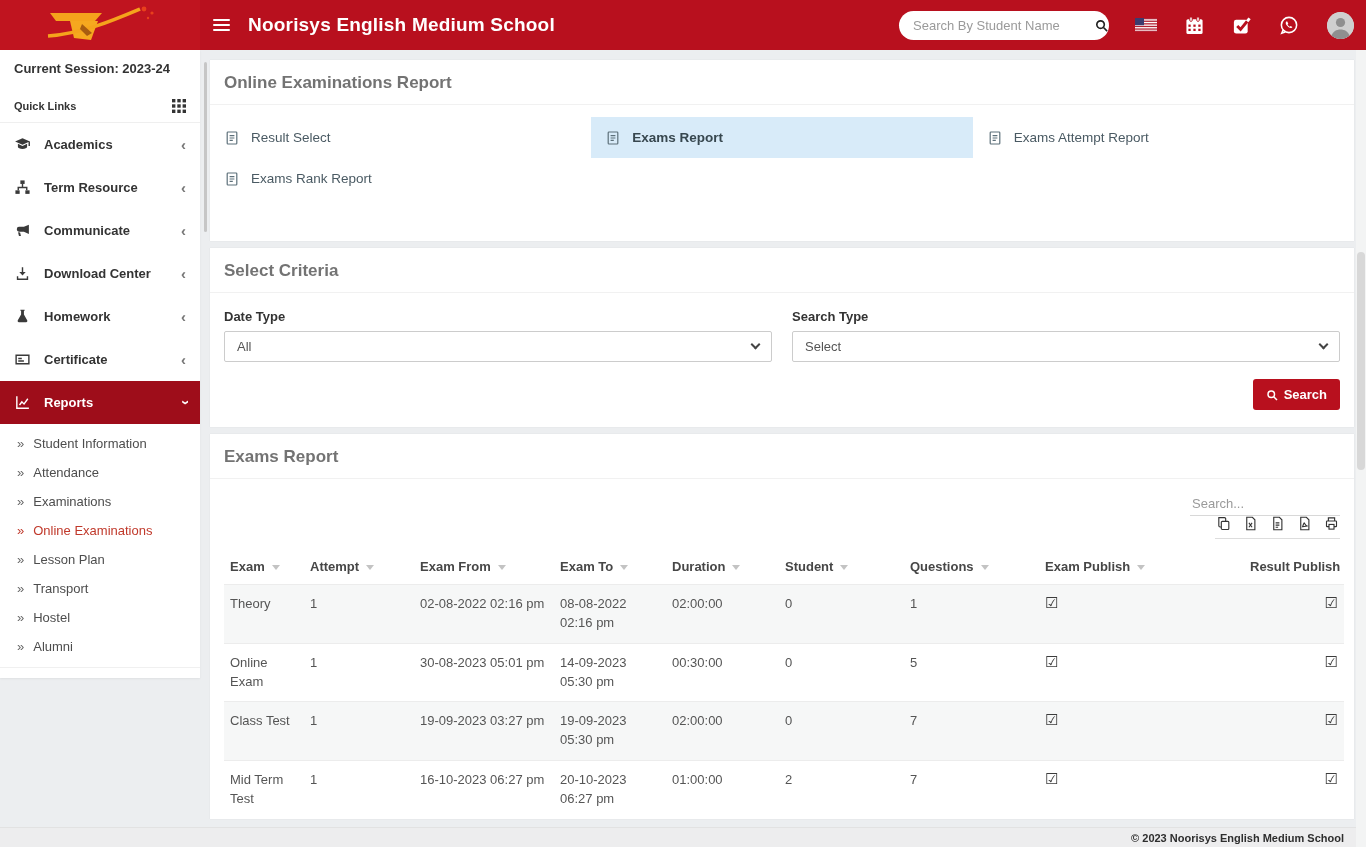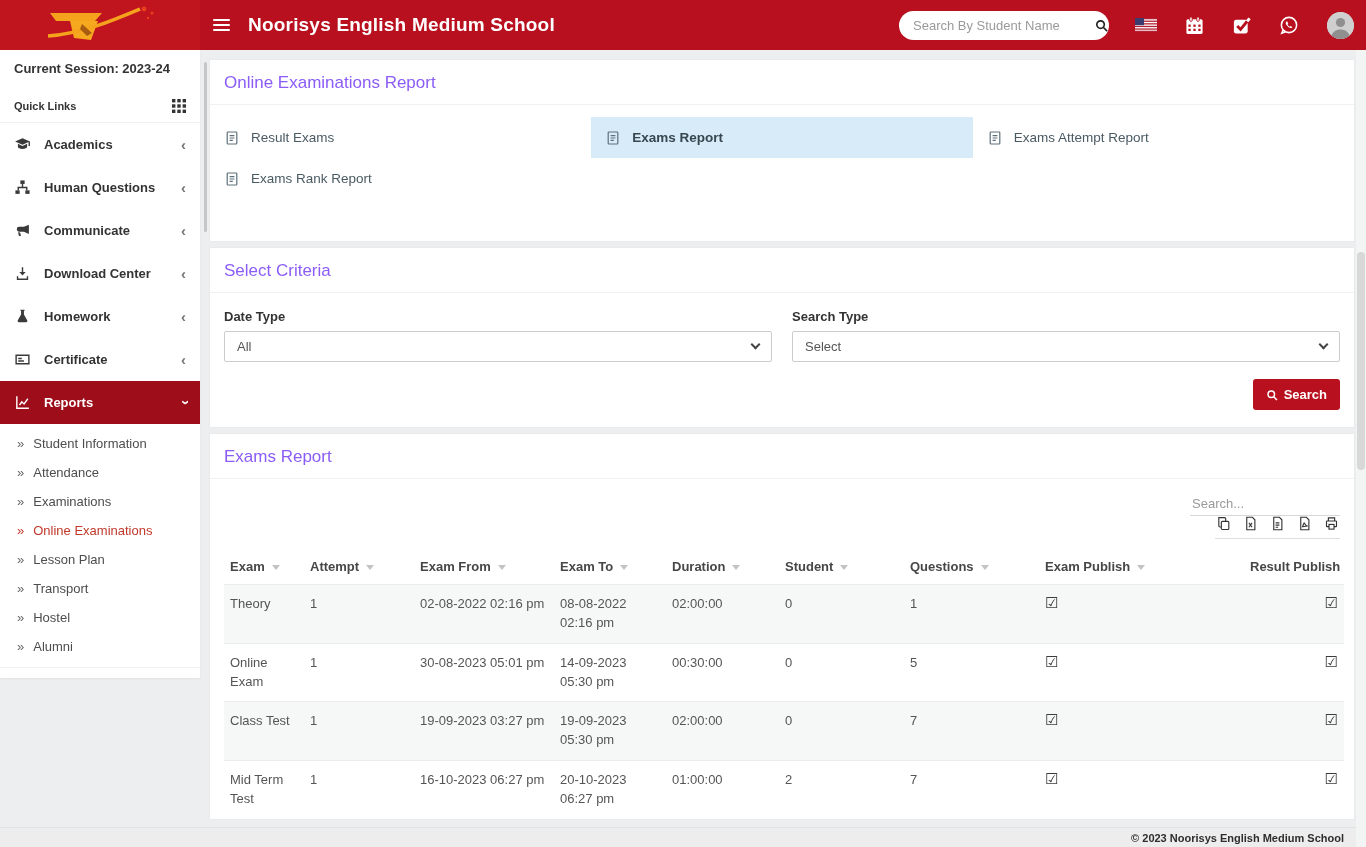--- a/index.html
+++ b/index.html
@@ -70,21 +70,21 @@
 
   .sidebar-scroll-thumb {
     position:absolute; left:204px; top:62px; width:3px; height:170px;
     background:#c6c6c6; border-radius:2px; z-index:5; cursor:grab;
   }
 
   
   .main { position:absolute; top:60px; left:210px; width:1144px; }
   .card { background:#fff; box-shadow:0 0 1px rgba(0,0,0,.1); margin-bottom:7px; }
   .sec-head { padding:13px 14px 11px; border-bottom:1px solid #f1f1f1; }
-  .sec-head h2 { margin:0; font-size:17px; font-weight:400; color:#8b5cf6; }
+  .sec-head h2 { margin:0; font-size:17px; font-weight:700; color:#737373; }
 
   
   .tabs { display:grid; grid-template-columns:1fr 1fr 1fr; padding:12px 0 42px; }
   .tab {
     height:41px; display:flex; align-items:center; gap:11px; padding:0 14px;
     cursor:pointer; color:#4a5a63; font-size:13.5px;
   }
   .tab .t-ico { color:#5d707a; display:flex; flex:0 0 auto; }
   .tab.active { background:#d8ebf9; font-weight:bold; color:#37474f; }
 
@@ -267,21 +267,21 @@
     </div>
     <div class="m-item">
       <span class="m-ico">
         <svg width="17" height="17" viewBox="0 0 24 24" fill="currentColor">
             <rect x="9" y="2" width="6" height="5"></rect>
             <rect x="2" y="16" width="6" height="5"></rect>
             <rect x="16" y="16" width="6" height="5"></rect>
             <path d="M11 7h2v4h6v5h-2v-3H7v3H5v-5h6z"></path>
           </svg>
       </span>
-      <span class="m-lbl">Human Questions</span>
+      <span class="m-lbl">Term Resource</span>
       <span class="chev">‹</span>
     </div>
     <div class="m-item">
       <span class="m-ico">
         <svg width="17" height="17" viewBox="0 0 24 24" fill="currentColor">
             <path d="M21 4v13l-7-3.4H7a3 3 0 0 1-3-3v-.8a3 3 0 0 1 3-3h7zM5.7 14.6l2.9.3 1.2 5H7z"></path>
           </svg>
       </span>
       <span class="m-lbl">Communicate</span>
       <span class="chev">‹</span>
@@ -369,21 +369,21 @@
       <h2>Online Examinations Report</h2>
     </div>
     <div class="tabs">
       <div class="tab">
         <span class="t-ico">
           <svg width="16" height="16" viewBox="0 0 20 20" fill="none" stroke="currentColor" stroke-width="1.5">
               <rect x="4" y="2.5" width="12" height="15" rx="1"></rect>
               <path d="M7 7h6M7 10h6M7 13h4"></path>
             </svg>
         </span>
-        <span>Result Exams</span>
+        <span>Result Select</span>
       </div>
       <div class="tab active">
         <span class="t-ico">
           <svg width="16" height="16" viewBox="0 0 20 20" fill="none" stroke="currentColor" stroke-width="1.5">
               <rect x="4" y="2.5" width="12" height="15" rx="1"></rect>
               <path d="M7 7h6M7 10h6M7 13h4"></path>
             </svg>
         </span>
         <span>Exams Report</span>
       </div>

